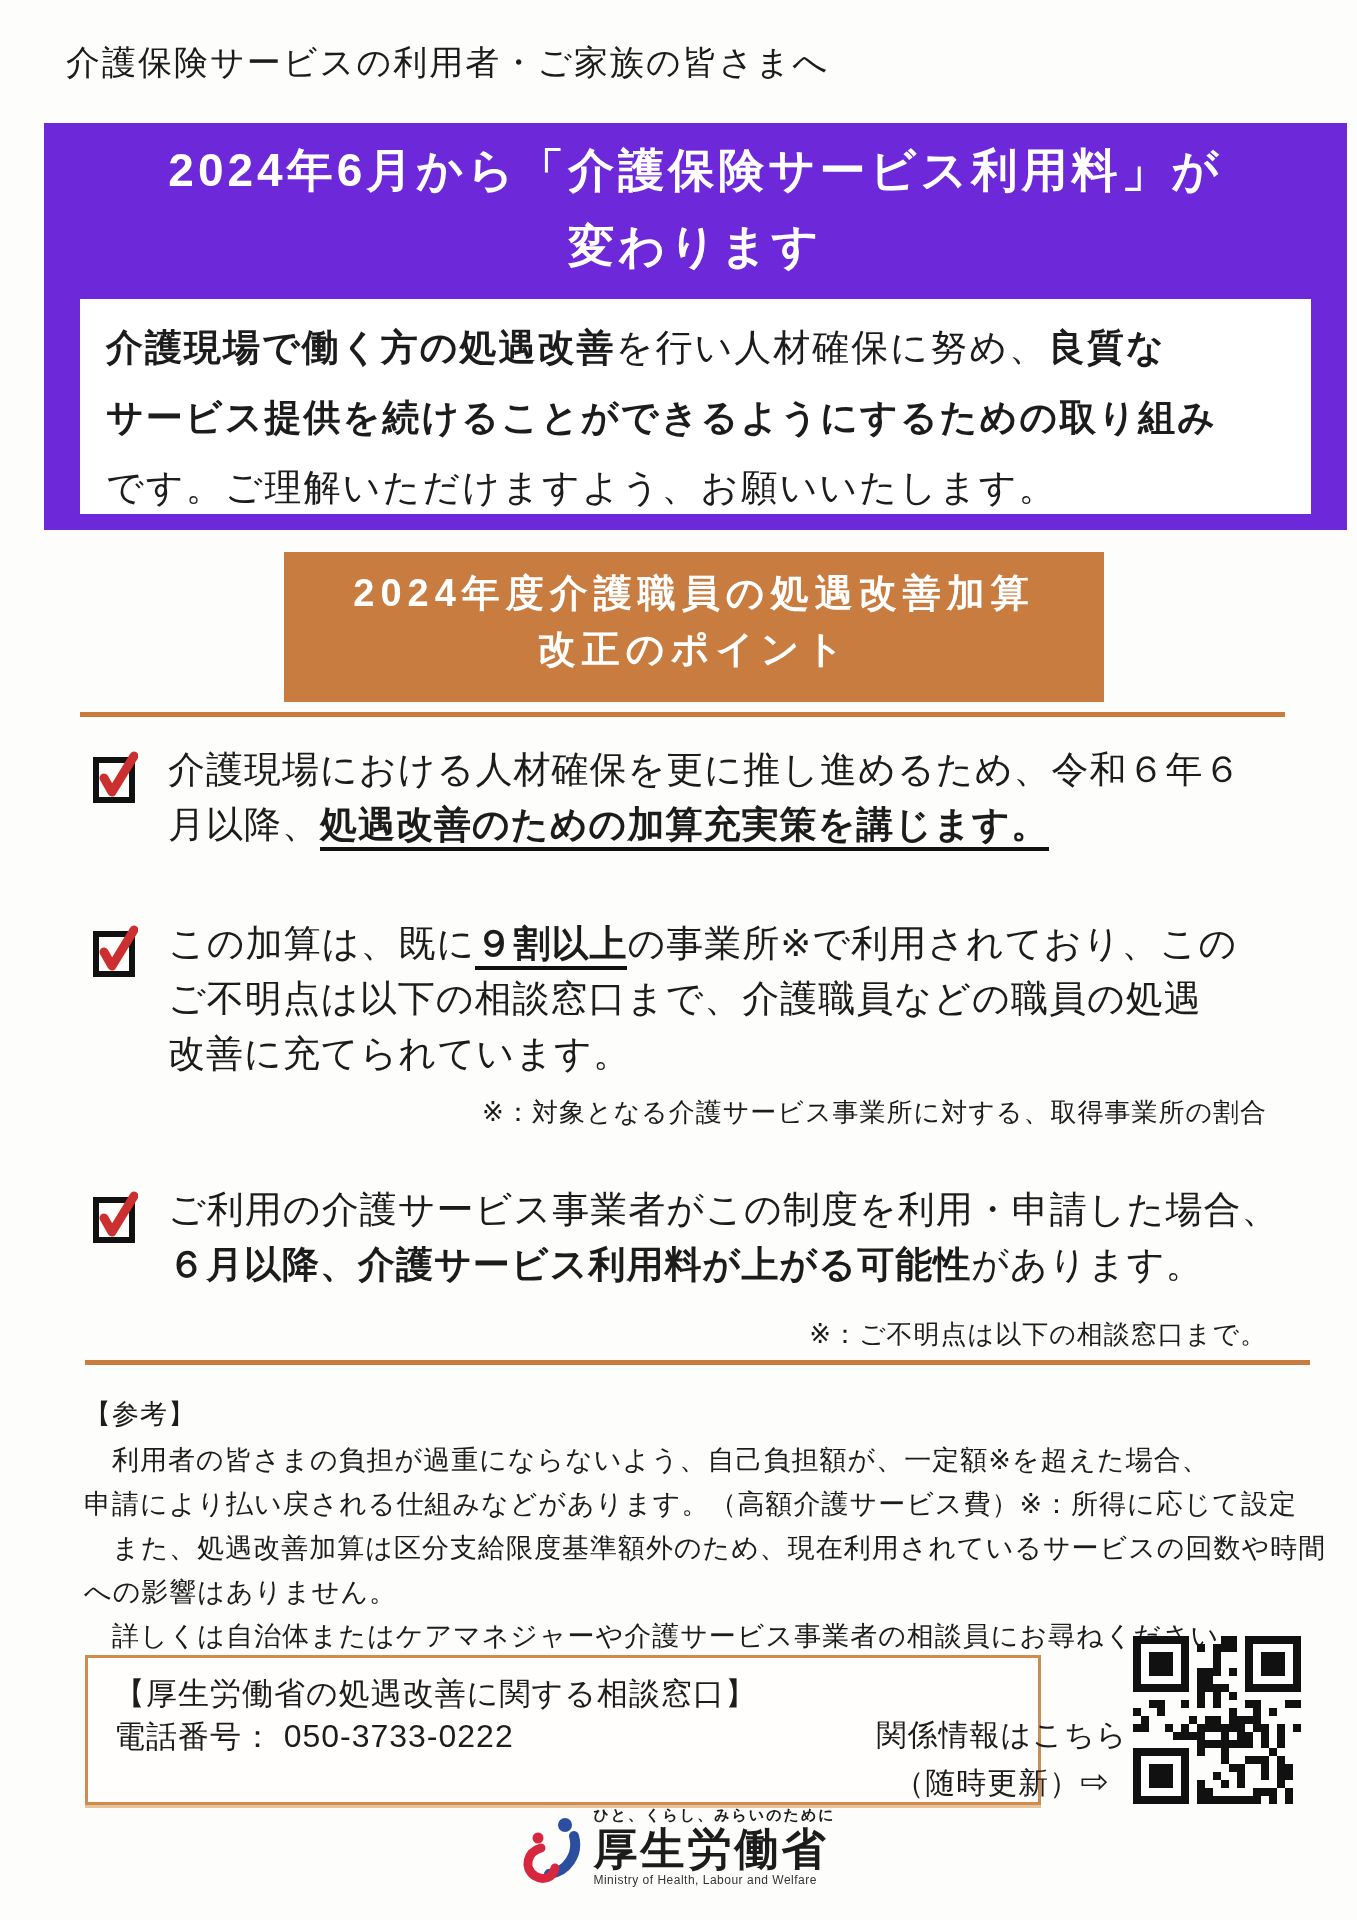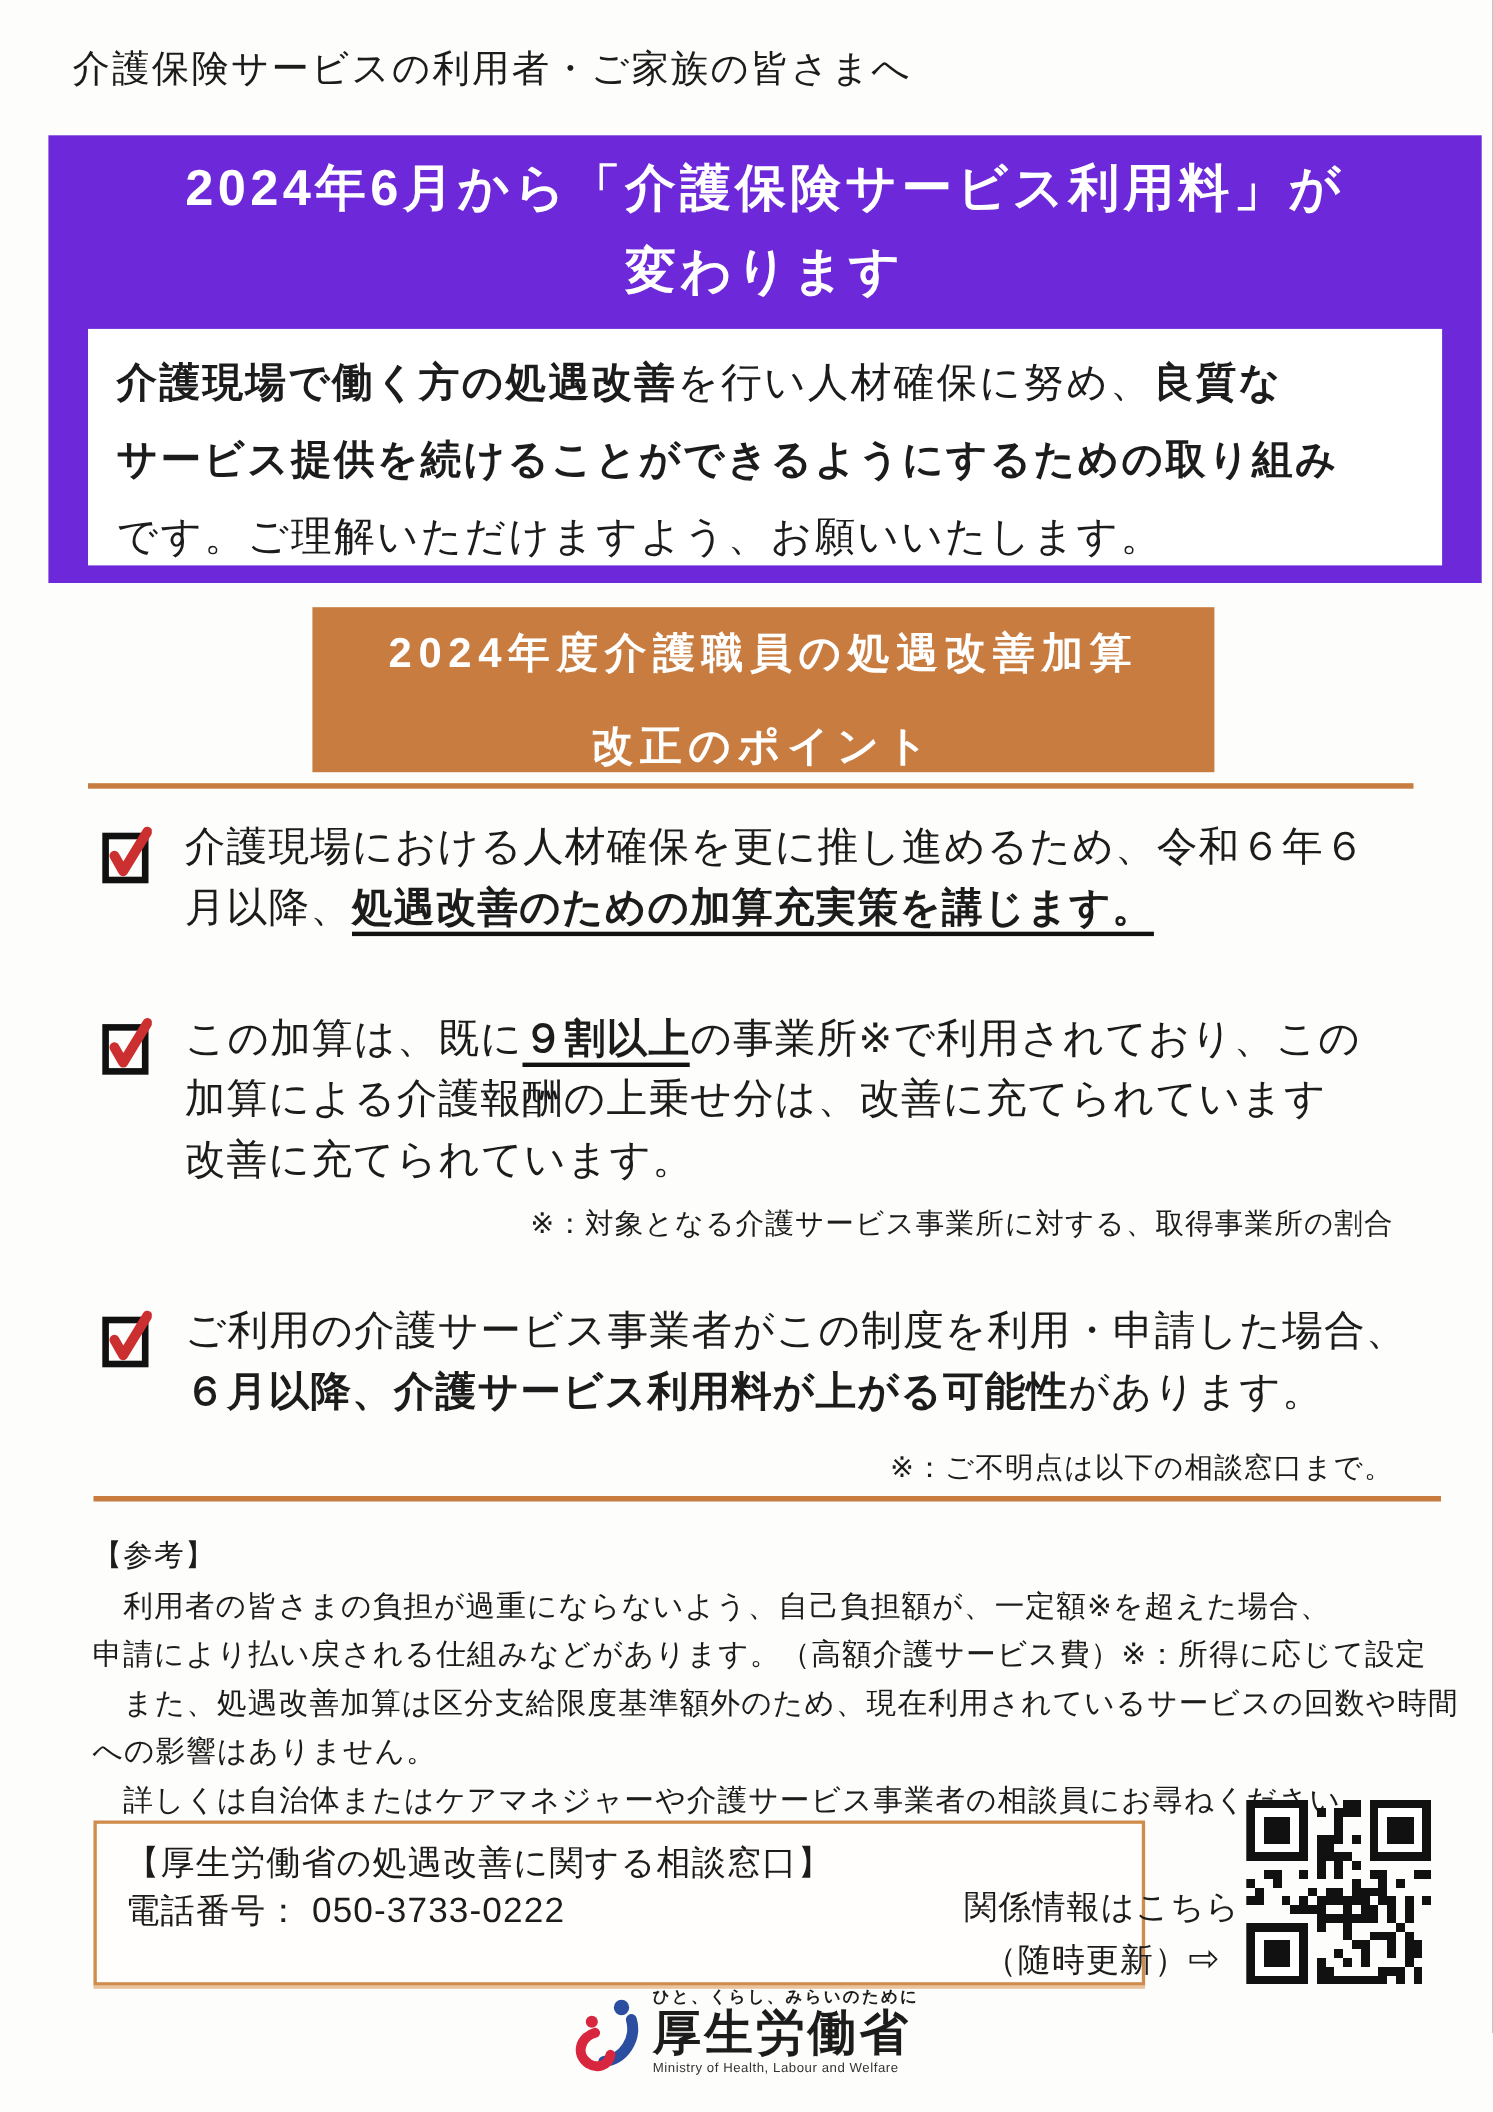--- a/index.html
+++ b/index.html
@@ -38,21 +38,21 @@
   }
   .seg-b{font-weight:bold;}
   .seg-u{border-bottom:4px solid #111;padding-bottom:2px;}
   
   .points-box{
     position:absolute;top:552px;left:284px;width:820px;height:150px;
     background:#c87c40;color:#fff;text-align:center;
     font-weight:bold;font-size:38px;letter-spacing:6px;
   }
   .points-box .pl1{display:block;margin-top:16px;}
-  .points-box .pl2{display:block;margin-top:34px;}
+  .points-box .pl2{display:block;margin-top:5px;}
   .divider{
     position:absolute;height:5px;background:#c87c40;
   }
   .divider.d1{top:712px;left:80px;width:1205px;}
   .divider.d2{top:1360px;left:85px;width:1225px;}
   
   .check-item{
     position:absolute;left:92px;display:flex;align-items:flex-start;
   }
   .check-item .cbox{flex:0 0 auto;margin-top:6px;}
@@ -145,21 +145,21 @@
 
   <div class="check-item ci2">
     <span class="cbox">
       <svg width="46" height="56" viewBox="0 0 46 56">
         <rect x="4" y="12" width="36" height="40" fill="none" stroke="#111" stroke-width="6"></rect>
         <path d="M12 30 L20 44 L42 8" fill="none" stroke="#cc2f2f" stroke-width="9" stroke-linecap="round" stroke-linejoin="round"></path>
       </svg>
     </span>
     <div class="ctext">
       <div class="cline"><span>この加算は、既に</span><span class="seg-b seg-u">９割以上</span><span>の事業所※で利用されており、この</span></div>
-      <div class="cline"><span>加算による介護報酬の上乗せ分は、改善に充てられています</span></div>
+      <div class="cline"><span>ご不明点は以下の相談窓口まで、介護職員などの職員の処遇</span></div>
       <div class="cline"><span>改善に充てられています。</span></div>
     </div>
   </div>
 
   <div class="side-note sn2">※：対象となる介護サービス事業所に対する、取得事業所の割合</div>
 
   <div class="check-item ci3">
     <span class="cbox">
       <svg width="46" height="56" viewBox="0 0 46 56">
         <rect x="4" y="12" width="36" height="40" fill="none" stroke="#111" stroke-width="6"></rect>

